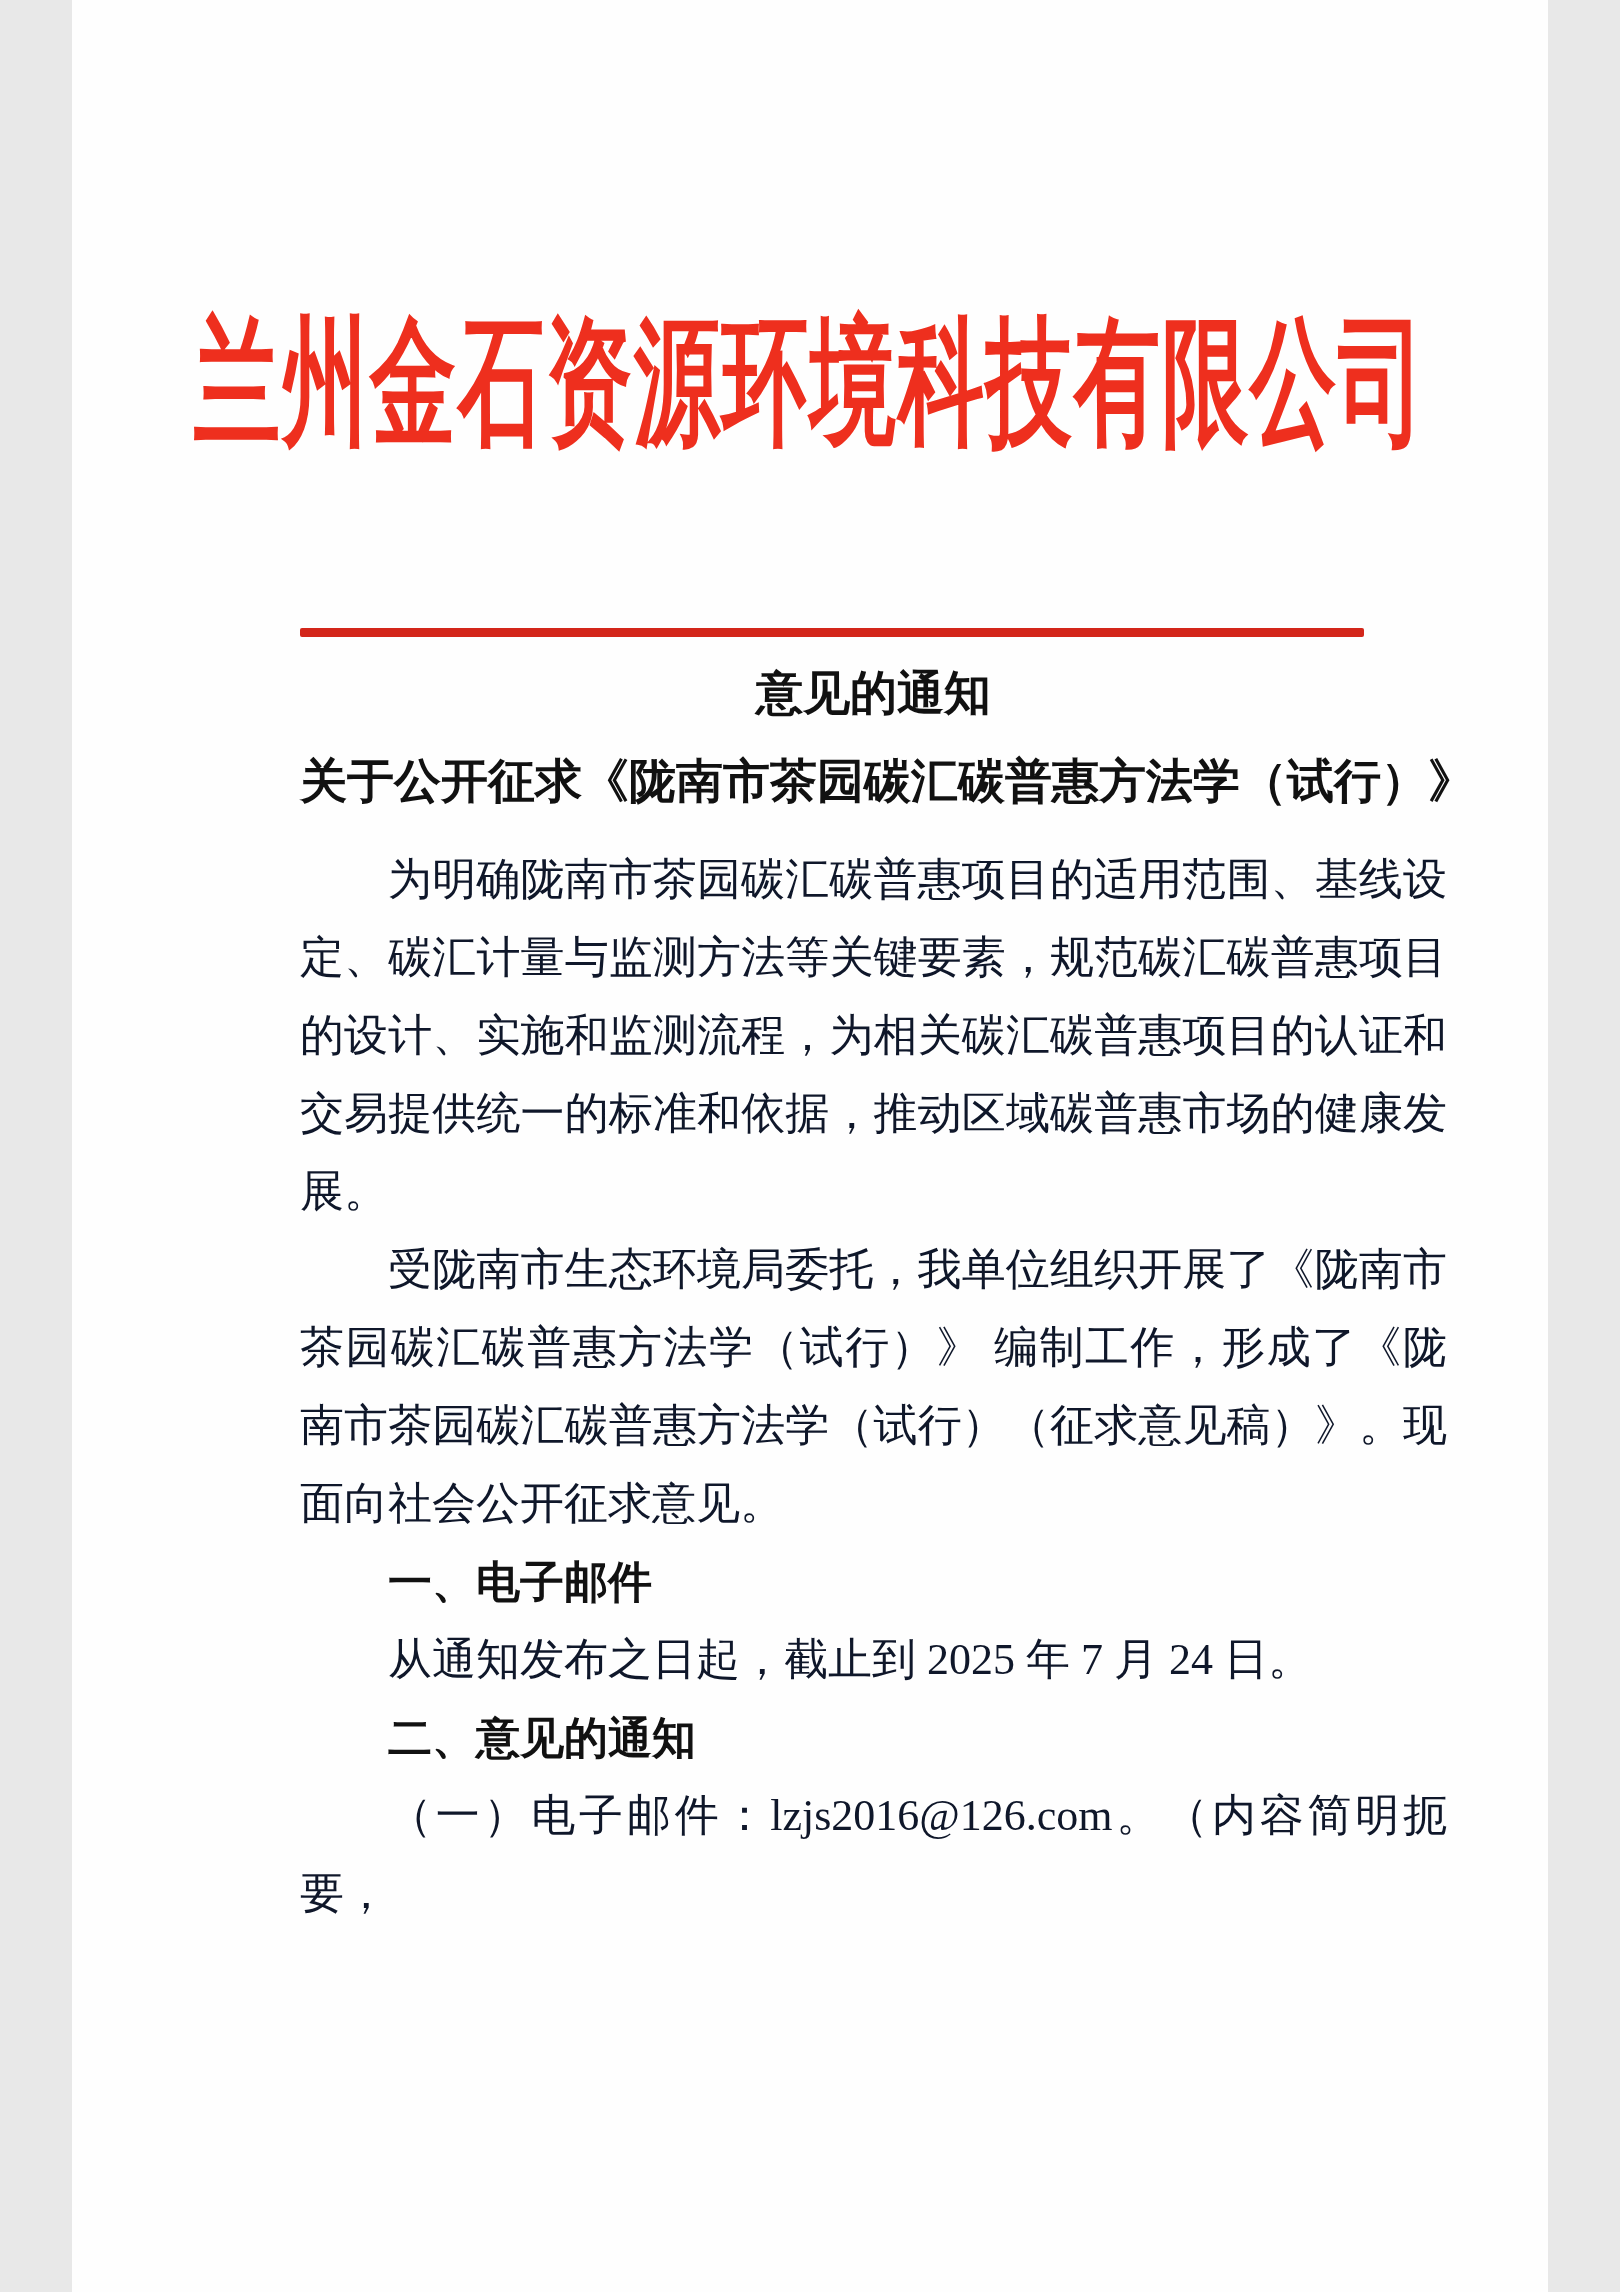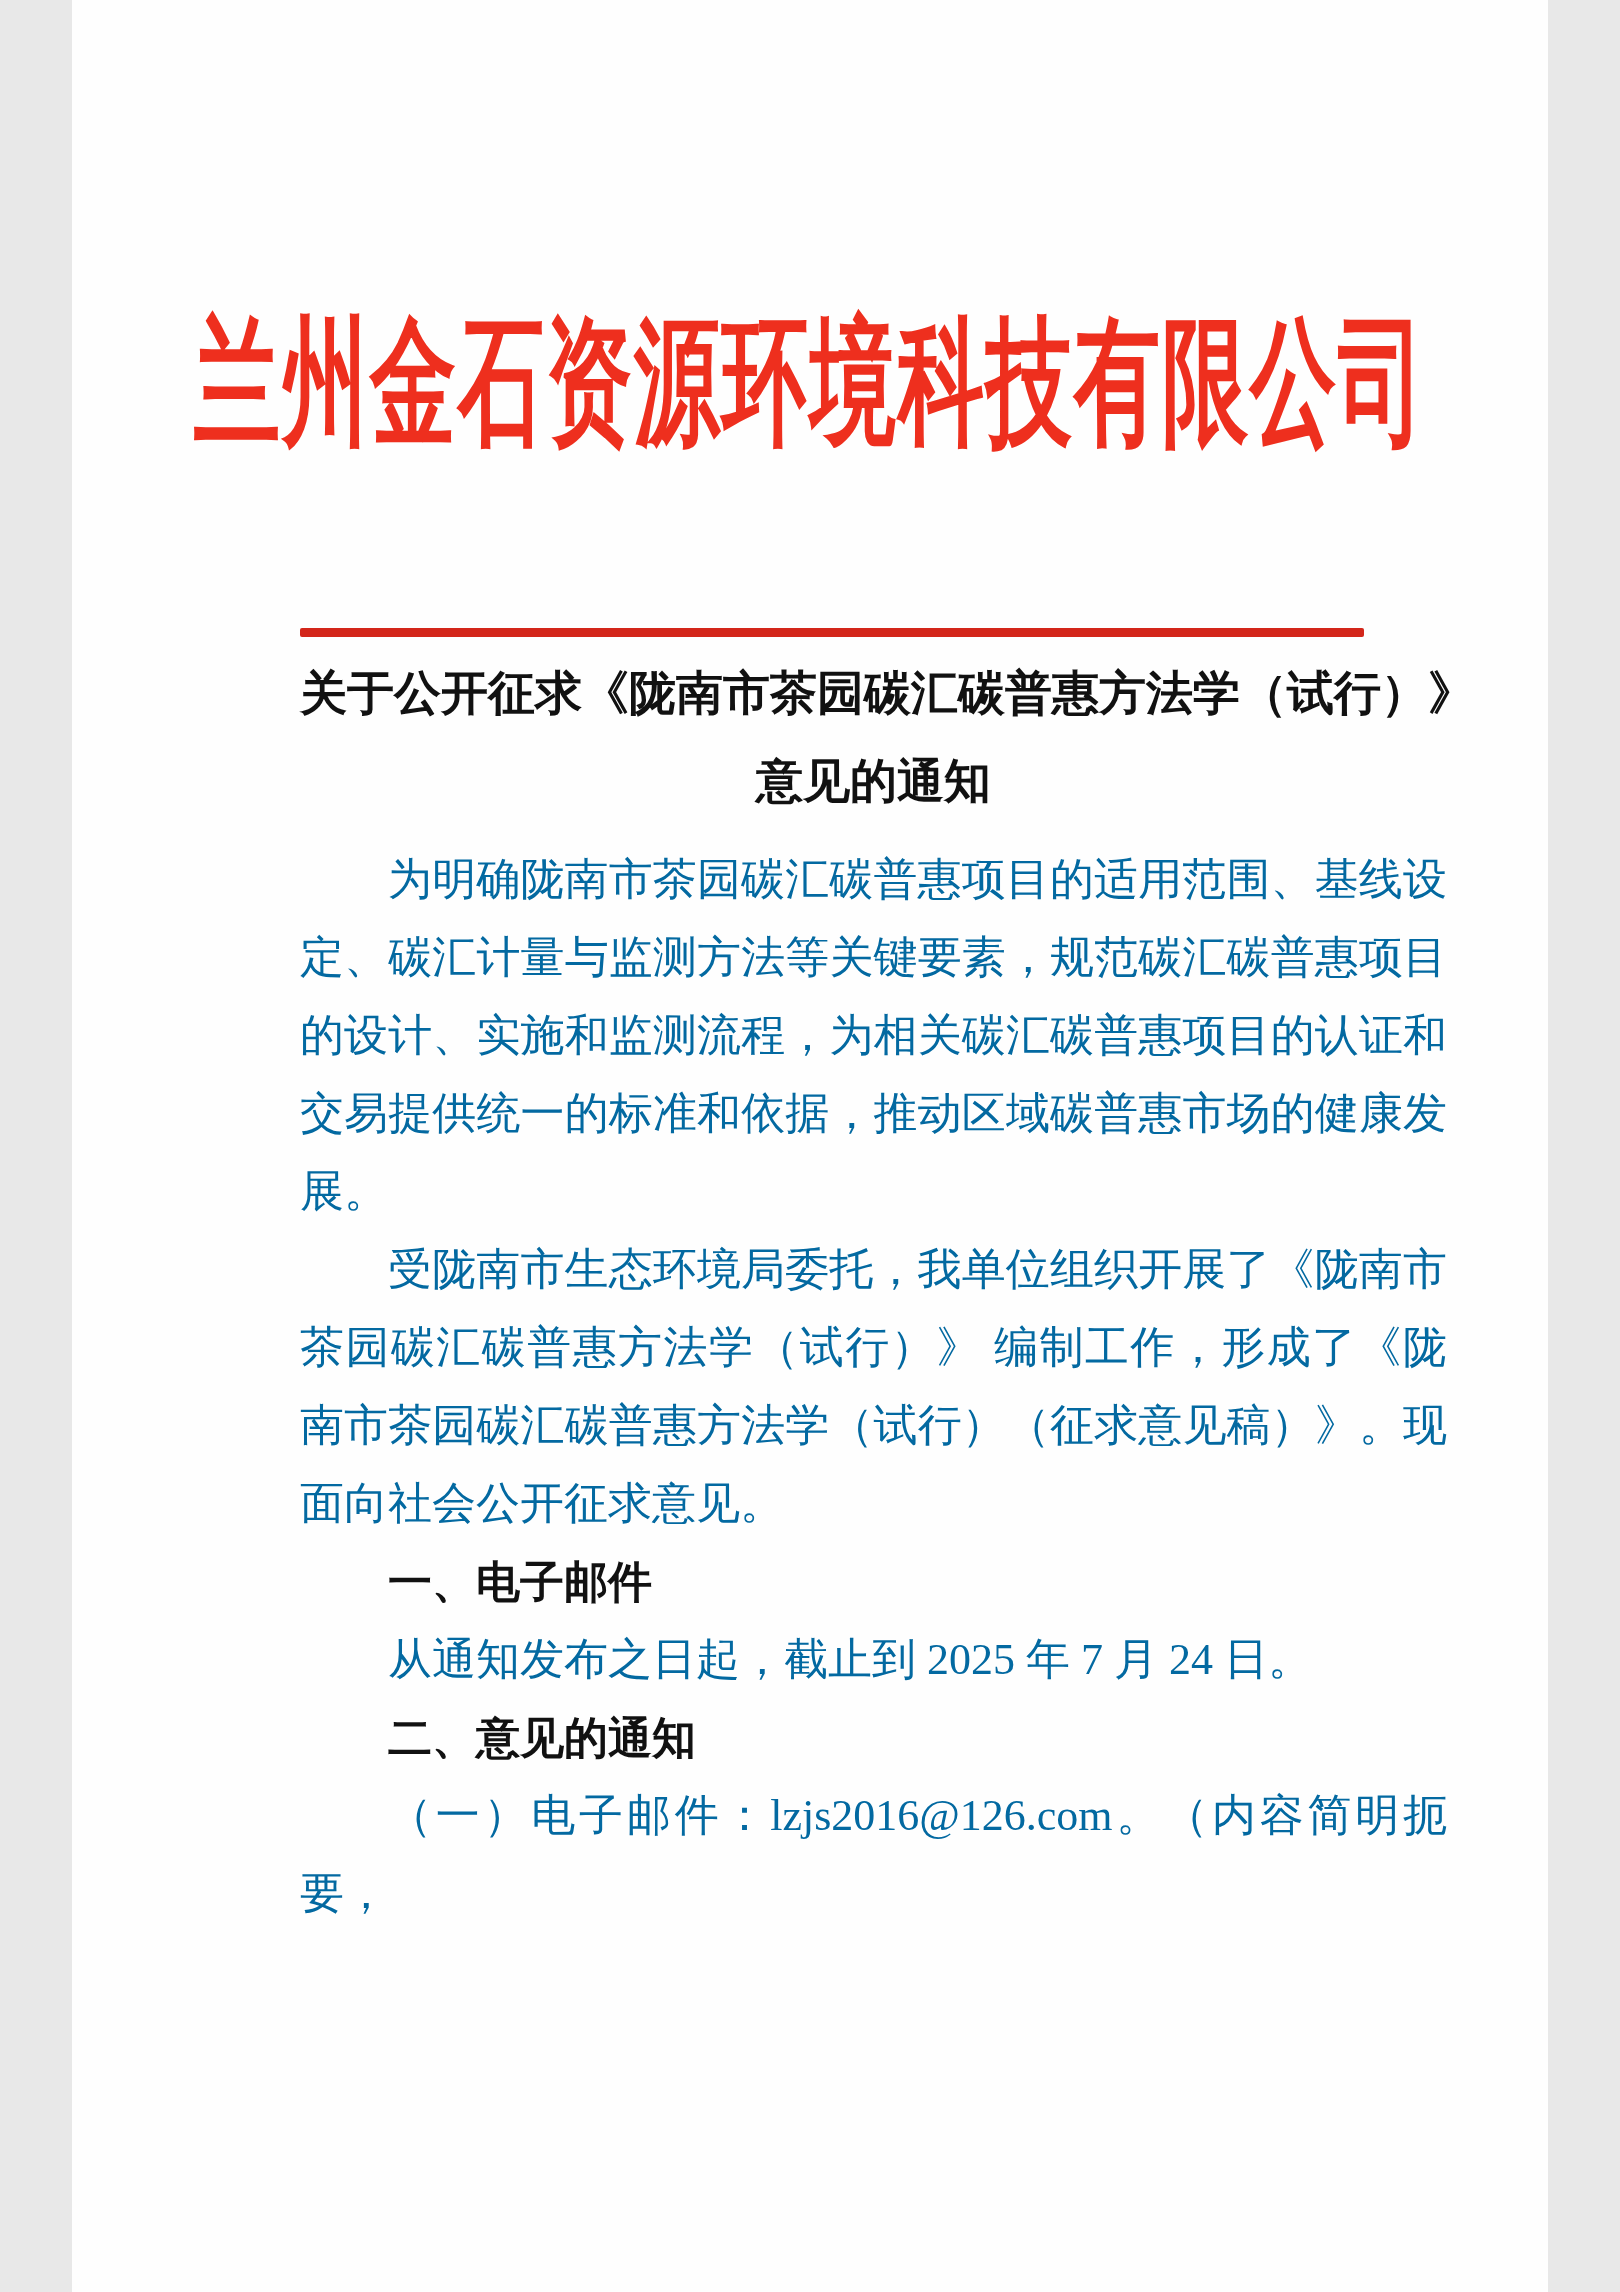--- a/index.html
+++ b/index.html
@@ -52,21 +52,21 @@
     line-height: 88px;
     color: #111;
     margin-bottom: 15.7px;
   }
   .doc-title .t-line { display: block; white-space: nowrap; }
   .body-para {
     font-size: 44px;
     line-height: 78px;
     text-align: justify;
     text-indent: 2em;
-    color: #0369a1;
+    color: #0f172a;
   }
   .section-heading {
     font-family: "Liberation Sans", "DejaVu Sans", sans-serif;
     font-size: 44px;
     font-weight: 700;
     line-height: 78px;
     text-indent: 2em;
     color: #111;
   }
 </style>
@@ -75,22 +75,22 @@
 
 <div class="page">
 
   <h1 class="letterhead" style="color: rgb(238, 47, 30);">兰州金石资源环境科技有限公司</h1>
 
   <div class="red-rule" style="background: rgb(211, 38, 26);"></div>
 
   <div class="content">
 
     <h2 class="doc-title">
+      <span class="t-line">意见的通知</span>
       <span class="t-line">关于公开征求《陇南市茶园碳汇碳普惠方法学（试行）》</span>
-      <span class="t-line">意见的通知</span>
     </h2>
 
     <p class="body-para">为明确陇南市茶园碳汇碳普惠项目的适用范围、基线设定、碳汇计量与监测方法等关键要素，规范碳汇碳普惠项目的设计、实施和监测流程，为相关碳汇碳普惠项目的认证和交易提供统一的标准和依据，推动区域碳普惠市场的健康发展。</p>
 
     <p class="body-para">受陇南市生态环境局委托，我单位组织开展了《陇南市茶园碳汇碳普惠方法学（试行）》 编制工作，形成了《陇南市茶园碳汇碳普惠方法学（试行）（征求意见稿）》。现面向社会公开征求意见。</p>
 
     <h3 class="section-heading">一、电子邮件</h3>
 
     <p class="body-para">从通知发布之日起，截止到 2025 年 7 月 24 日。</p>
 

